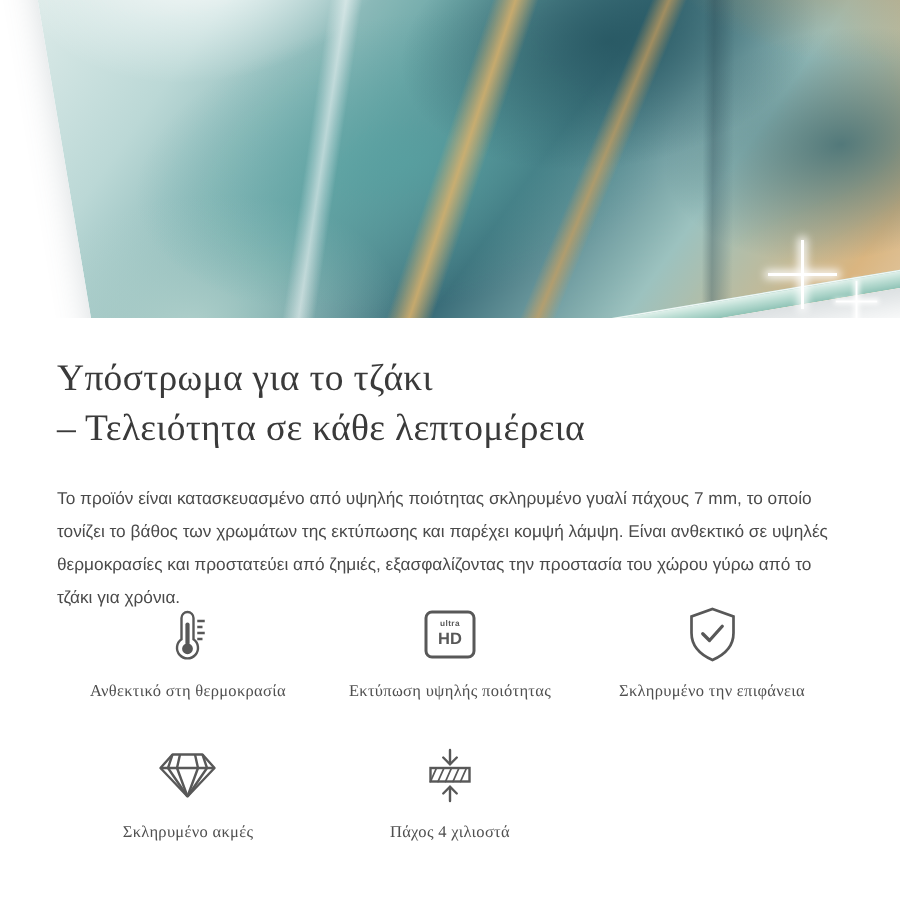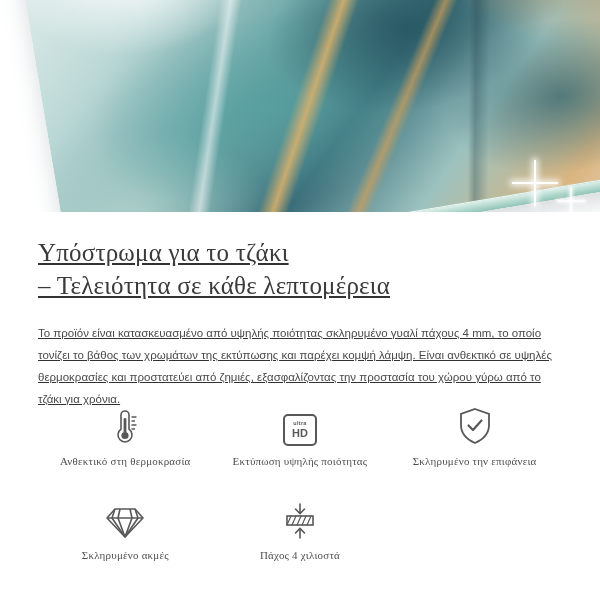--- a/index.html
+++ b/index.html
@@ -105,21 +105,20 @@
   .sparkle-2 { left: 548px; top: 178px; transform: scale(0.6); }
 
   
   .content {
     position: absolute;
     left: 0;
     top: 212px;
     width: 600px;
     padding: 0 38px;
     box-sizing: border-box;
-    text-decoration: underline;
   }
 
   .headline {
     font-family: "Liberation Serif", serif;
     font-size: 25px;
     line-height: 33px;
     color: #3a3a3a;
     font-weight: 400;
     margin: 24px 0 0 0;
     letter-spacing: 0.2px;
@@ -148,21 +147,21 @@
     display: flex;
     flex-direction: column;
     align-items: center;
     text-align: center;
   }
 
   .feature-icon {
     width: 46px;
     height: 46px;
     display: flex;
-    align-items: flex-end;
+    align-items: center;
     justify-content: center;
     margin-bottom: 8px;
   }
 
   .feature-label {
     font-family: "Liberation Serif", serif;
     font-size: 11px;
     color: #4f4f4f;
     line-height: 14px;
     letter-spacing: 0.2px;
@@ -205,21 +204,21 @@
     </div>
     <div class="sparkle sparkle-1"></div>
     <div class="sparkle sparkle-2"></div>
   </div>
 
   <div class="content">
     <h1 class="headline">
       <span>Υπόστρωμα για το τζάκι</span><br>
       <span>– Τελειότητα σε κάθε λεπτομέρεια</span>
     </h1>
-    <p class="body-text">Το προϊόν είναι κατασκευασμένο από υψηλής ποιότητας σκληρυμένο γυαλί πάχους 4 mm, το οποίο τονίζει το βάθος των χρωμάτων της εκτύπωσης και παρέχει κομψή λάμψη. Είναι ανθεκτικό σε υψηλές θερμοκρασίες και προστατεύει από ζημιές, εξασφαλίζοντας την προστασία του χώρου γύρω από το τζάκι για χρόνια.</p>
+    <p class="body-text">Το προϊόν είναι κατασκευασμένο από υψηλής ποιότητας σκληρυμένο γυαλί πάχους 7 mm, το οποίο τονίζει το βάθος των χρωμάτων της εκτύπωσης και παρέχει κομψή λάμψη. Είναι ανθεκτικό σε υψηλές θερμοκρασίες και προστατεύει από ζημιές, εξασφαλίζοντας την προστασία του χώρου γύρω από το τζάκι για χρόνια.</p>
   </div>
 
   <div class="features">
 
     <div class="feature">
       <div class="feature-icon">
         <svg width="34" height="40" viewBox="0 0 34 40" fill="none" stroke="#585858" stroke-width="1.6">
           <path d="M17 5a4 4 0 0 1 4 4v14.2a7 7 0 1 1-8 0V9a4 4 0 0 1 4-4z"></path>
           <circle cx="17" cy="29.5" r="3.6" fill="#585858" stroke="none"></circle>
           <rect x="15.6" y="12" width="2.8" height="15" rx="1.4" fill="#585858" stroke="none"></rect>

